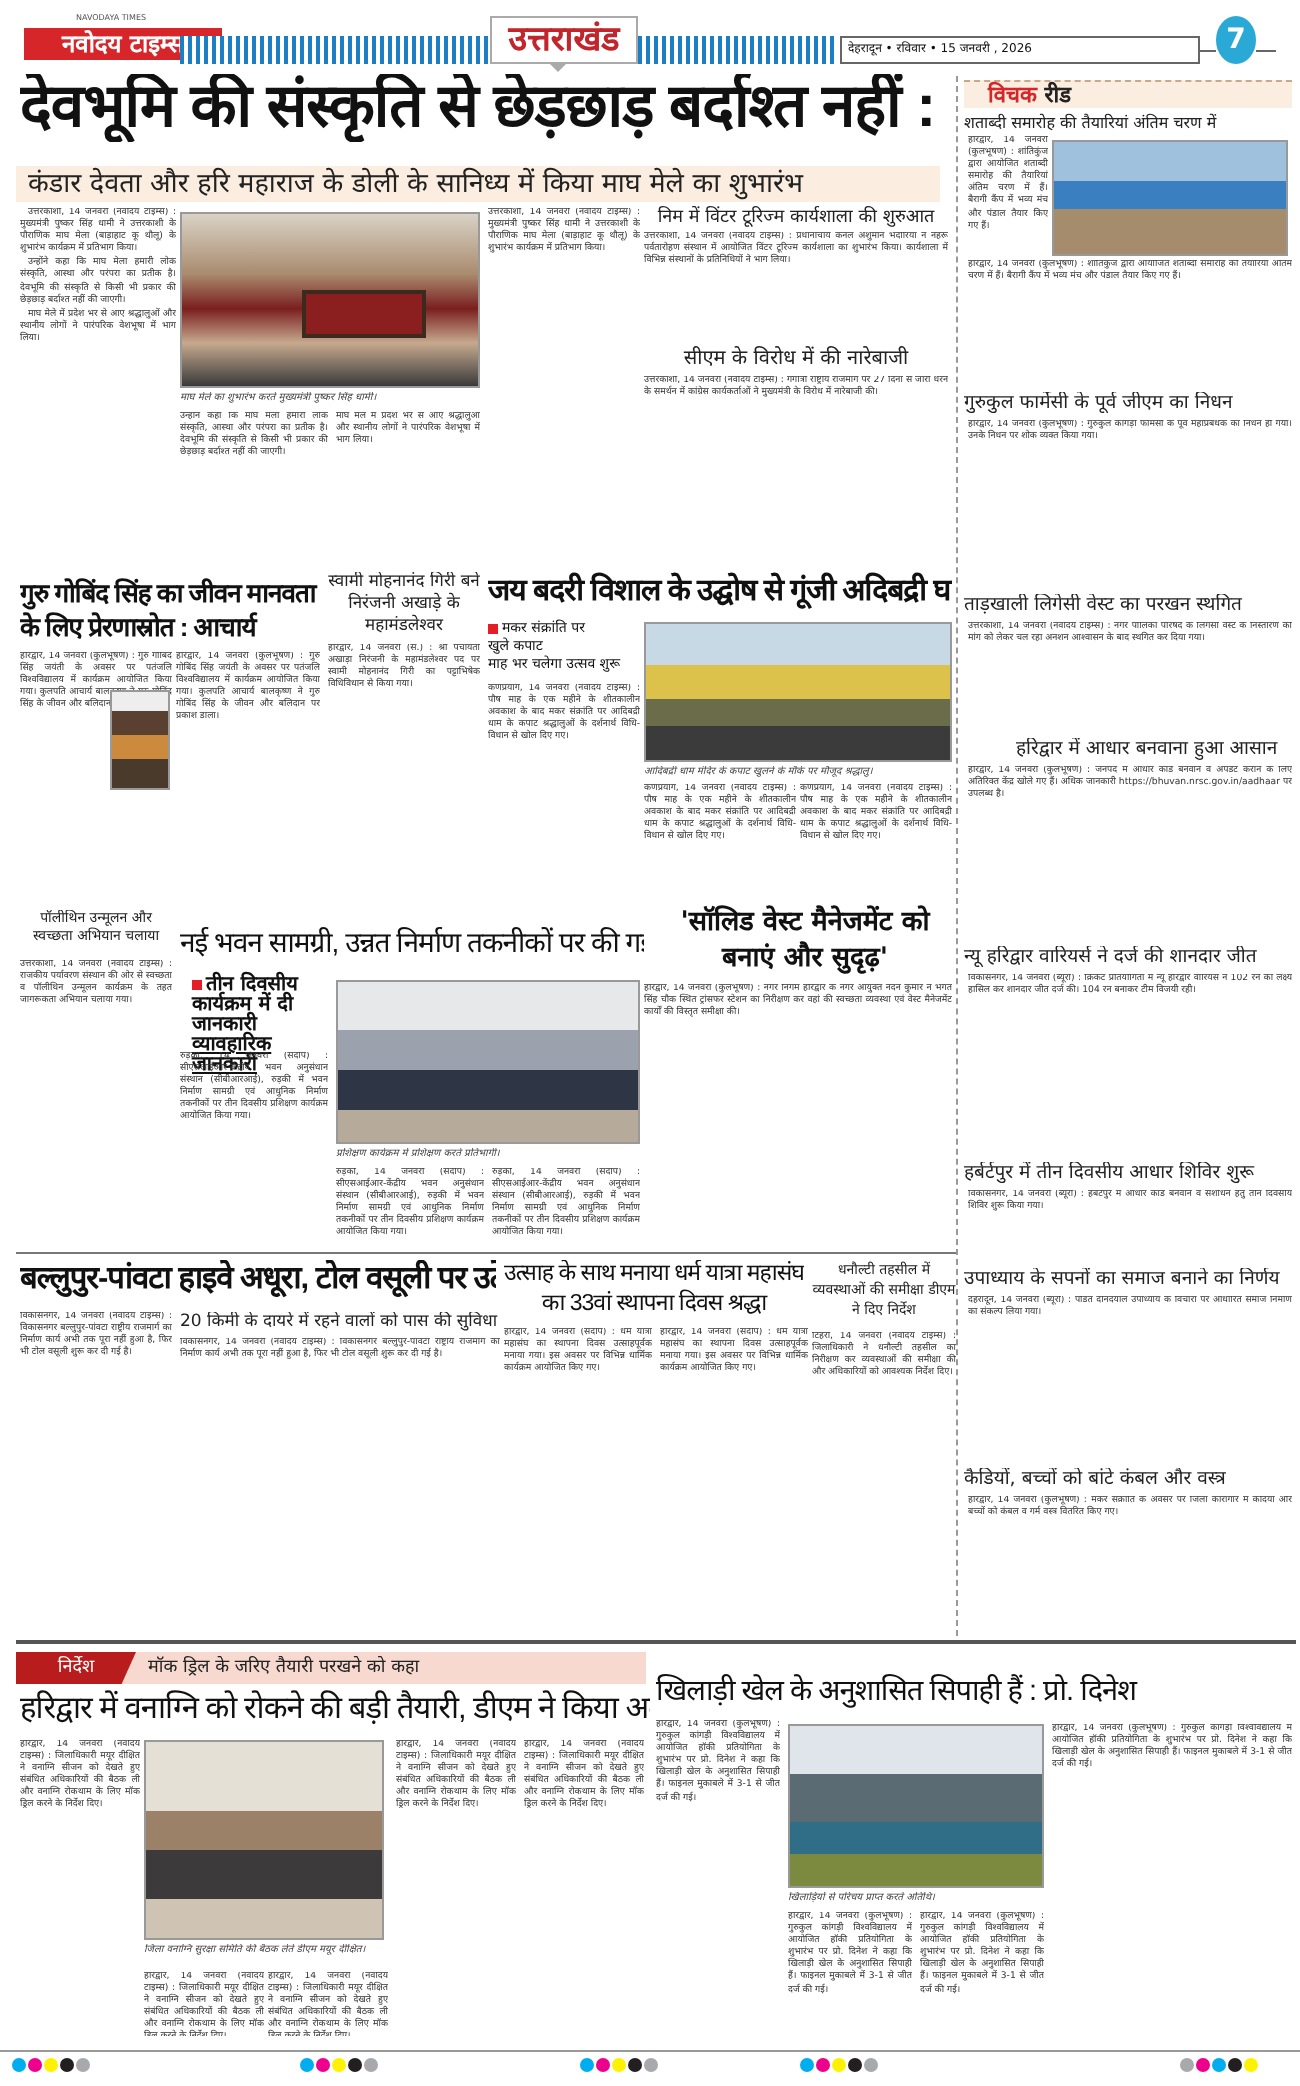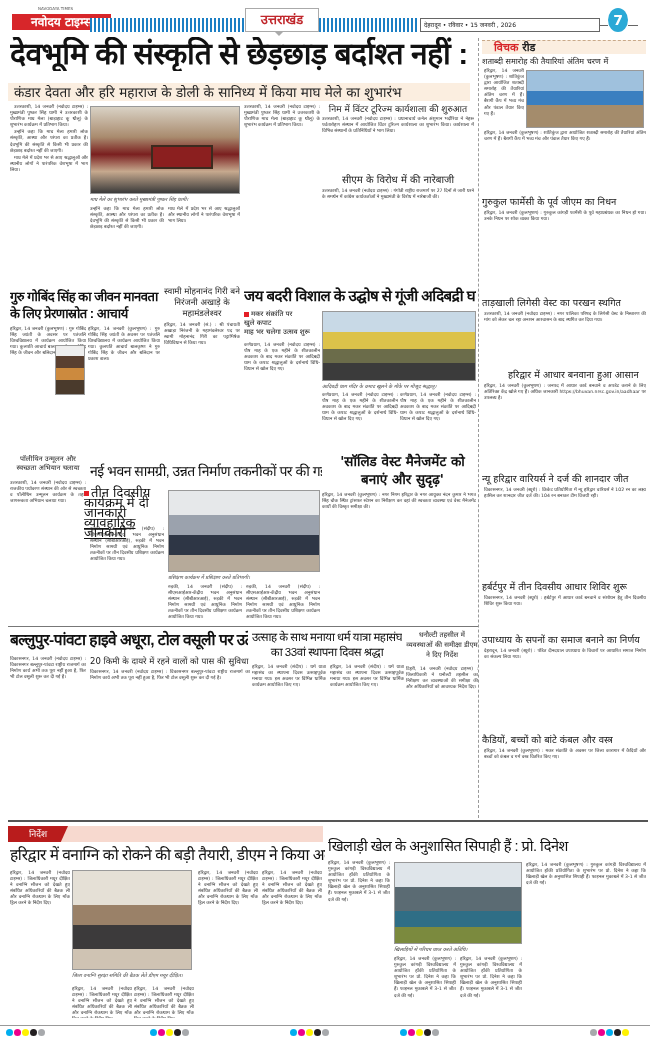--- a/index.html
+++ b/index.html
@@ -19,21 +19,21 @@
   .red-sq { display:inline-block; width:5px; height:5px; background:#e41e26; margin-right:2px; vertical-align: middle; }
 </style>
 </head>
 <body>
 
 <div class="abs" style="left:8px;top:6px;width:642px;height:26px;">
   <div class="abs" style="left:30px;top:0;font-size:4px;color:#555;">NAVODAYA TIMES</div>
   <div class="abs" style="left:4px;top:8px;width:99px;height:16px;background:#d7262a;color:#fff;font-weight:bold;font-size:12px;line-height:16px;text-align:center;">नवोदय टाइम्स</div>
   <div class="abs masthead-stripes" style="left:82px;top:12px;width:155px;height:14px;"></div>
   <div class="abs" style="left:237px;top:2px;width:74px;height:24px;border:1px solid #aaa;background:#fff;">
-    <div style="text-align:center;color:#c0262b;font-weight:bold;font-size:13px;line-height:22px;">उत्तराखंड</div>
+    <div style="text-align:center;color:#c0262b;font-weight:bold;font-size:17px;line-height:22px;">उत्तराखंड</div>
   </div>
   <div class="abs" style="left:266px;top:25px;width:0;height:0;border-left:5px solid transparent;border-right:5px solid transparent;border-top:5px solid #aaa;"></div>
   <div class="abs masthead-stripes" style="left:311px;top:12px;width:100px;height:14px;"></div>
   <div class="abs" style="left:412px;top:12px;width:180px;height:14px;border:1px solid #666;font-size:6px;line-height:12px;padding-left:3px;white-space:nowrap;overflow:hidden;">देहरादून • रविवार • 15 जनवरी , 2026</div>
   <div class="abs" style="left:600px;top:2px;width:20px;height:24px;border-radius:50%;background:#2aa9d6;color:#fff;font-weight:bold;font-size:14px;line-height:24px;text-align:center;">7</div>
   <div class="abs" style="left:592px;top:19px;width:8px;border-top:1px solid #666;"></div>
   <div class="abs" style="left:620px;top:19px;width:10px;border-top:1px solid #666;"></div>
 </div>
 
 <div class="abs headline" style="left:10px;top:37px;width:460px;font-size:30px;line-height:34px;">देवभूमि की संस्कृति से छेड़छाड़ बर्दाश्त नहीं : मुख्यमंत्री</div>
@@ -77,21 +77,21 @@
 <div class="abs body-text" style="left:244px;top:342px;width:76px;height:104px;">कर्णप्रयाग, 14 जनवरी (नवोदय टाइम्स) : पौष माह के एक महीने के शीतकालीन अवकाश के बाद मकर संक्रांति पर आदिबद्री धाम के कपाट श्रद्धालुओं के दर्शनार्थ विधि-विधान से खोल दिए गए।</div>
 <div class="abs photo" style="left:322px;top:311px;width:154px;height:70px;background:linear-gradient(180deg,#c8d9e6 0 30%,#dcc24a 30% 55%,#6b6c4a 55% 75%,#3b3b3b 75%);"></div>
 <div class="abs caption" style="left:322px;top:383px;width:154px;white-space:nowrap;overflow:hidden;">आदिबद्री धाम मंदिर के कपाट खुलने के मौके पर मौजूद श्रद्धालु।</div>
 <div class="abs body-text" style="left:322px;top:392px;width:76px;height:54px;">कर्णप्रयाग, 14 जनवरी (नवोदय टाइम्स) : पौष माह के एक महीने के शीतकालीन अवकाश के बाद मकर संक्रांति पर आदिबद्री धाम के कपाट श्रद्धालुओं के दर्शनार्थ विधि-विधान से खोल दिए गए।</div>
 <div class="abs body-text" style="left:400px;top:392px;width:76px;height:54px;">कर्णप्रयाग, 14 जनवरी (नवोदय टाइम्स) : पौष माह के एक महीने के शीतकालीन अवकाश के बाद मकर संक्रांति पर आदिबद्री धाम के कपाट श्रद्धालुओं के दर्शनार्थ विधि-विधान से खोल दिए गए।</div>
 
 <div class="abs" style="left:330px;top:452px;width:145px;font-size:13.5px;line-height:18px;font-weight:bold;text-align:center;color:#111;">'सॉलिड वेस्ट मैनेजमेंट को बनाएं और सुदृढ़'</div>
 <div class="abs body-text" style="left:322px;top:492px;width:154px;height:128px;">हरिद्वार, 14 जनवरी (कुलभूषण) : नगर निगम हरिद्वार के नगर आयुक्त नंदन कुमार ने भगत सिंह चौक स्थित ट्रांसफर स्टेशन का निरीक्षण कर वहां की स्वच्छता व्यवस्था एवं वेस्ट मैनेजमेंट कार्यों की विस्तृत समीक्षा की।</div>
 
 <div class="abs headline" style="left:90px;top:462px;width:232px;font-size:14px;line-height:18px;font-weight:normal;">नई भवन सामग्री, उन्नत निर्माण तकनीकों पर की गई चर्चा</div>
-<div class="abs" style="left:84px;top:488px;width:74px;font-size:13px;line-height:10px;">
+<div class="abs" style="left:96px;top:488px;width:74px;font-size:10px;line-height:10px;font-weight:bold;">
   <div><span class="red-sq"></span><span>तीन दिवसीय कार्यक्रम में दी जानकारी</span></div>
   <div style="text-decoration:underline;">व्यावहारिक जानकारी</div>
 </div>
 <div class="abs body-text" style="left:90px;top:526px;width:74px;height:96px;">रुड़की, 14 जनवरी (संदीप) : सीएसआईआर-केंद्रीय भवन अनुसंधान संस्थान (सीबीआरआई), रुड़की में भवन निर्माण सामग्री एवं आधुनिक निर्माण तकनीकों पर तीन दिवसीय प्रशिक्षण कार्यक्रम आयोजित किया गया।</div>
 <div class="abs photo" style="left:168px;top:490px;width:152px;height:82px;background:linear-gradient(180deg,#e6e8ea 0 30%,#9ba2ad 30% 55%,#2e3645 55% 80%,#b6aa9a 80%);"></div>
 <div class="abs caption" style="left:168px;top:574px;width:152px;white-space:nowrap;overflow:hidden;">प्रशिक्षण कार्यक्रम में प्रशिक्षण करते प्रतिभागी।</div>
 <div class="abs body-text" style="left:168px;top:584px;width:74px;height:38px;">रुड़की, 14 जनवरी (संदीप) : सीएसआईआर-केंद्रीय भवन अनुसंधान संस्थान (सीबीआरआई), रुड़की में भवन निर्माण सामग्री एवं आधुनिक निर्माण तकनीकों पर तीन दिवसीय प्रशिक्षण कार्यक्रम आयोजित किया गया।</div>
 <div class="abs body-text" style="left:246px;top:584px;width:74px;height:38px;">रुड़की, 14 जनवरी (संदीप) : सीएसआईआर-केंद्रीय भवन अनुसंधान संस्थान (सीबीआरआई), रुड़की में भवन निर्माण सामग्री एवं आधुनिक निर्माण तकनीकों पर तीन दिवसीय प्रशिक्षण कार्यक्रम आयोजित किया गया।</div>
 
 <div class="hline" style="left:8px;top:626px;width:470px;"></div>
@@ -137,20 +137,21 @@
 <div class="abs sub" style="left:482px;top:634px;width:164px;font-size:9.5px;line-height:12px;">उपाध्याय के सपनों का समाज बनाने का निर्णय</div>
 <div class="abs body-text" style="left:484px;top:648px;width:162px;height:84px;">देहरादून, 14 जनवरी (ब्यूरो) : पंडित दीनदयाल उपाध्याय के विचारों पर आधारित समाज निर्माण का संकल्प लिया गया।</div>
 
 <div class="abs sub" style="left:482px;top:734px;width:164px;font-size:9.5px;line-height:12px;">कैडियों, बच्चों को बांटे कंबल और वस्त्र</div>
 <div class="abs body-text" style="left:484px;top:748px;width:162px;height:68px;">हरिद्वार, 14 जनवरी (कुलभूषण) : मकर संक्रांति के अवसर पर जिला कारागार में कैदियों और बच्चों को कंबल व गर्म वस्त्र वितरित किए गए।</div>
 
 <div class="hline" style="left:8px;top:820px;width:640px;border-top:2px solid #555;"></div>
 
 <div class="abs" style="left:8px;top:826px;width:315px;height:16px;background:#f7d9cf;">
   <div class="abs" style="left:0;top:0;width:60px;height:16px;background:#b91c1c;color:#fff;font-size:9px;line-height:16px;text-align:center;clip-path:polygon(0 0,100% 0,88% 100%,0 100%);">निर्देश</div>
+  <div class="abs" style="left:66px;top:0;width:245px;font-size:9px;line-height:16px;color:#222;white-space:nowrap;overflow:hidden;">मॉक ड्रिल के जरिए तैयारी परखने को कहा</div>
 </div>
 
 <div class="abs headline" style="left:10px;top:844px;width:315px;font-size:15.5px;line-height:22px;font-weight:normal;">हरिद्वार में वनाग्नि को रोकने की बड़ी तैयारी, डीएम ने किया अलर्ट</div>
 <div class="abs body-text" style="left:10px;top:870px;width:60px;height:148px;">हरिद्वार, 14 जनवरी (नवोदय टाइम्स) : जिलाधिकारी मयूर दीक्षित ने वनाग्नि सीजन को देखते हुए संबंधित अधिकारियों की बैठक ली और वनाग्नि रोकथाम के लिए मॉक ड्रिल करने के निर्देश दिए।</div>
 <div class="abs photo" style="left:72px;top:870px;width:120px;height:100px;background:linear-gradient(180deg,#e5e0d6 0 35%,#9a8168 35% 55%,#3c3a3b 55% 80%,#cfc3b3 80%);"></div>
 <div class="abs caption" style="left:72px;top:972px;width:120px;white-space:nowrap;overflow:hidden;">जिला वनाग्नि सुरक्षा समिति की बैठक लेते डीएम मयूर दीक्षित।</div>
 <div class="abs body-text" style="left:72px;top:986px;width:60px;height:32px;">हरिद्वार, 14 जनवरी (नवोदय टाइम्स) : जिलाधिकारी मयूर दीक्षित ने वनाग्नि सीजन को देखते हुए संबंधित अधिकारियों की बैठक ली और वनाग्नि रोकथाम के लिए मॉक ड्रिल करने के निर्देश दिए।</div>
 <div class="abs body-text" style="left:134px;top:986px;width:60px;height:32px;">हरिद्वार, 14 जनवरी (नवोदय टाइम्स) : जिलाधिकारी मयूर दीक्षित ने वनाग्नि सीजन को देखते हुए संबंधित अधिकारियों की बैठक ली और वनाग्नि रोकथाम के लिए मॉक ड्रिल करने के निर्देश दिए।</div>
 <div class="abs body-text" style="left:198px;top:870px;width:60px;height:148px;">हरिद्वार, 14 जनवरी (नवोदय टाइम्स) : जिलाधिकारी मयूर दीक्षित ने वनाग्नि सीजन को देखते हुए संबंधित अधिकारियों की बैठक ली और वनाग्नि रोकथाम के लिए मॉक ड्रिल करने के निर्देश दिए।</div>
 <div class="abs body-text" style="left:262px;top:870px;width:60px;height:148px;">हरिद्वार, 14 जनवरी (नवोदय टाइम्स) : जिलाधिकारी मयूर दीक्षित ने वनाग्नि सीजन को देखते हुए संबंधित अधिकारियों की बैठक ली और वनाग्नि रोकथाम के लिए मॉक ड्रिल करने के निर्देश दिए।</div>

